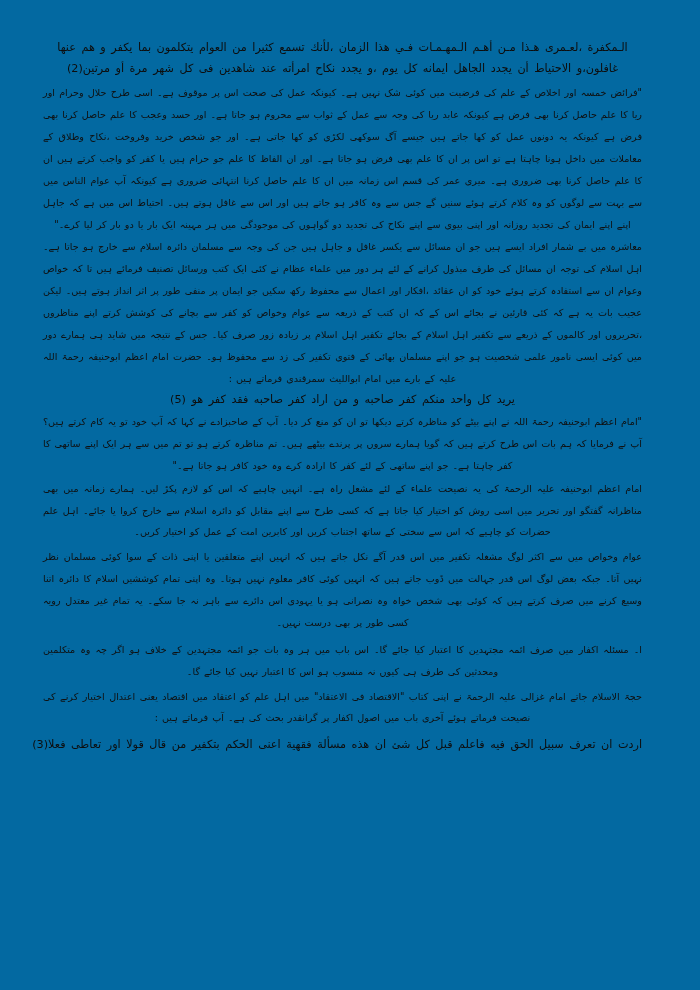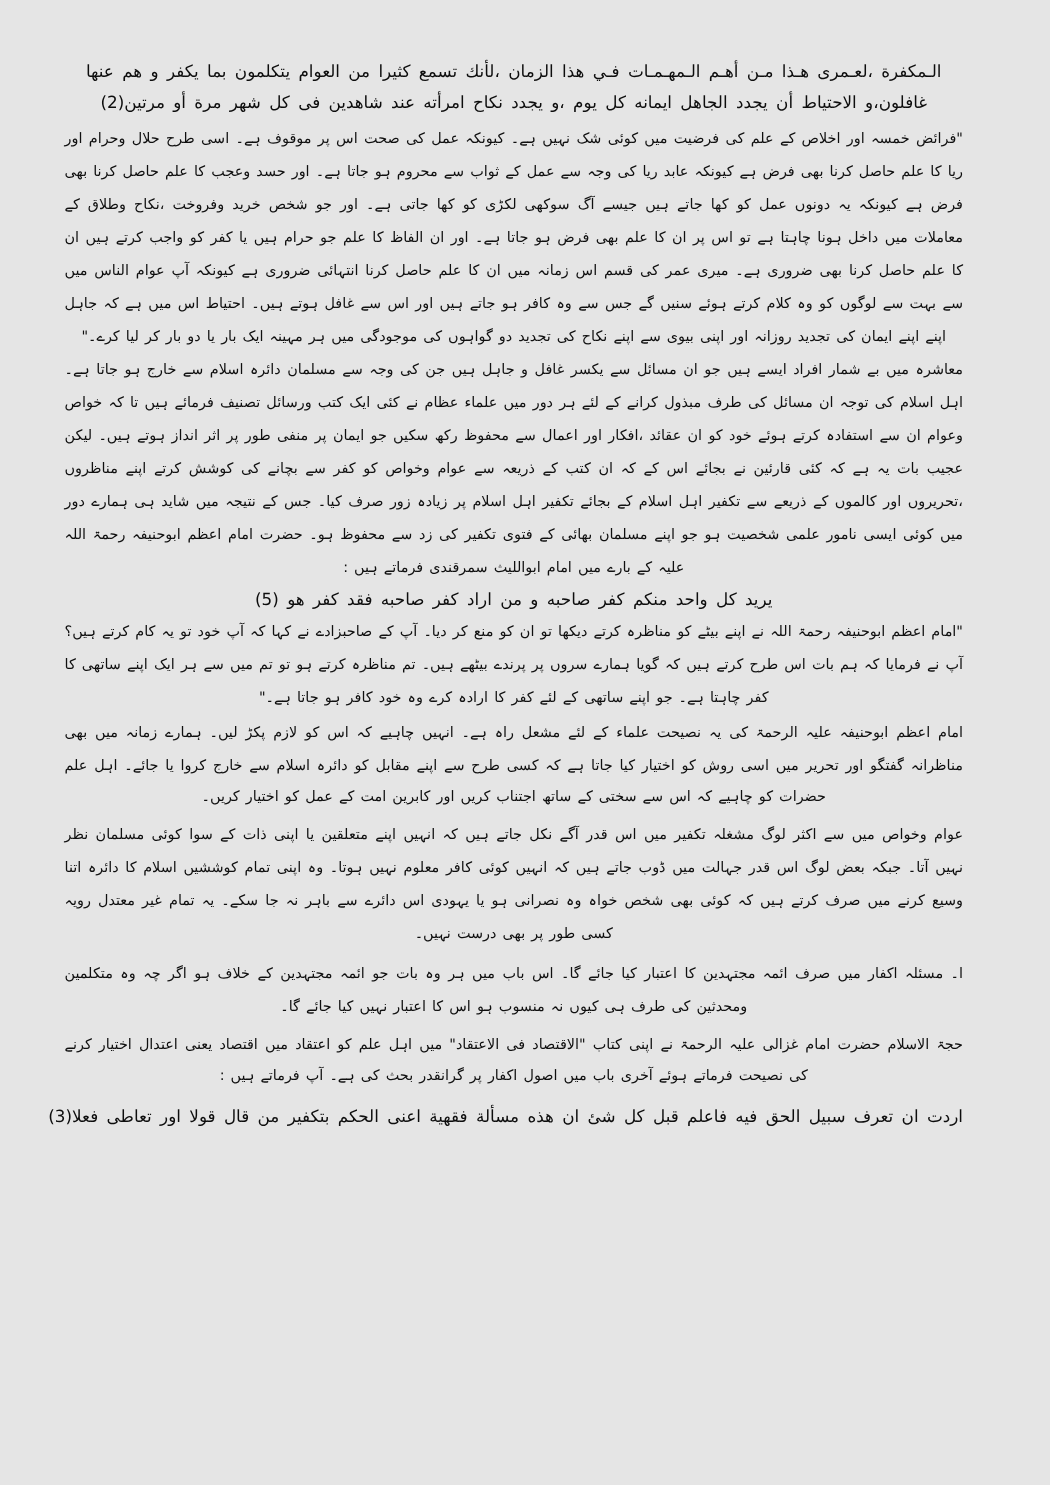--- a/index.html
+++ b/index.html
@@ -66,21 +66,21 @@
     text-align-last: center;
     text-indent: 0;
   }
 
   .spacer-xs { height: 2px; }
   .spacer-s  { height: 5px; }
 </style>
 </head>
 <body>
 
-<div class="page" dir="rtl" style="background: #e5e5e5; color: rgb(17, 17, 17); padding-left: 43px;">
+<div class="page" dir="rtl" style="background: #0369a1; color: rgb(17, 17, 17); padding-left: 43px;">
 
   <div class="arabic-block top">
     <span class="arabic-line">الـمكفرة ،لعـمرى هـذا مـن أهـم الـمهـمـات فـي هذا الزمان ،لأنك تسمع كثيرا من العوام يتكلمون بما يكفر و هم عنها</span>
     <span class="arabic-line">غافلون،و الاحتياط أن يجدد الجاهل ايمانه كل يوم ،و يجدد نكاح امرأته عند شاهدين فى كل شهر مرة أو مرتين(2)</span>
   </div>
 
   <p class="urdu-block quote">"فرائض خمسہ اور اخلاص کے علم کی فرضیت میں کوئی شک نہیں ہے۔ کیونکہ عمل کی صحت اس پر موقوف ہے۔ اسی طرح حلال وحرام اور ریا کا علم حاصل کرنا بھی فرض ہے کیونکہ عابد ریا کی وجہ سے عمل کے ثواب سے محروم ہو جاتا ہے۔ اور حسد وعجب کا علم حاصل کرنا بھی فرض ہے کیونکہ یہ دونوں عمل کو کھا جاتے ہیں جیسے آگ سوکھی لکڑی کو کھا جاتی ہے۔ اور جو شخص خرید وفروخت ،نکاح وطلاق کے معاملات میں داخل ہونا چاہتا ہے تو اس پر ان کا علم بھی فرض ہو جاتا ہے۔ اور ان الفاظ کا علم جو حرام ہیں یا کفر کو واجب کرتے ہیں ان کا علم حاصل کرنا بھی ضروری ہے۔ میری عمر کی قسم اس زمانہ میں ان کا علم حاصل کرنا انتہائی ضروری ہے کیونکہ آپ عوام الناس میں سے بہت سے لوگوں کو وہ کلام کرتے ہوئے سنیں گے جس سے وہ کافر ہو جاتے ہیں اور اس سے غافل ہوتے ہیں۔ احتیاط اس میں ہے کہ جاہل اپنے اپنے ایمان کی تجدید روزانہ اور اپنی بیوی سے اپنے نکاح کی تجدید دو گواہوں کی موجودگی میں ہر مہینہ ایک بار یا دو بار کر لیا کرے۔"</p>
 
   <p class="urdu-block para">معاشرہ میں بے شمار افراد ایسے ہیں جو ان مسائل سے یکسر غافل و جاہل ہیں جن کی وجہ سے مسلمان دائرہ اسلام سے خارج ہو جاتا ہے۔ اہل اسلام کی توجہ ان مسائل کی طرف مبذول کرانے کے لئے ہر دور میں علماء عظام نے کئی ایک کتب ورسائل تصنیف فرمائے ہیں تا کہ خواص وعوام ان سے استفادہ کرتے ہوئے خود کو ان عقائد ،افکار اور اعمال سے محفوظ رکھ سکیں جو ایمان پر منفی طور پر اثر انداز ہوتے ہیں۔ لیکن عجیب بات یہ ہے کہ کئی قارئین نے بجائے اس کے کہ ان کتب کے ذریعہ سے عوام وخواص کو کفر سے بچانے کی کوشش کرتے اپنے مناظروں ،تحریروں اور کالموں کے ذریعے سے تکفیر اہل اسلام کے بجائے تکفیر اہل اسلام پر زیادہ زور صرف کیا۔ جس کے نتیجہ میں شاید ہی ہمارے دور میں کوئی ایسی نامور علمی شخصیت ہو جو اپنے مسلمان بھائی کے فتوی تکفیر کی زد سے محفوظ ہو۔ حضرت امام اعظم ابوحنیفہ رحمۃ اللہ علیہ کے بارے میں امام ابواللیث سمرقندی فرماتے ہیں :</p>
 
@@ -98,21 +98,21 @@
 
   <div class="spacer-xs"></div>
 
 
   <div class="spacer-xs"></div>
 
   <p class="urdu-block para">ا۔ مسئلہ اکفار میں صرف ائمہ مجتہدین کا اعتبار کیا جائے گا۔ اس باب میں ہر وہ بات جو ائمہ مجتہدین کے خلاف ہو اگر چہ وہ متکلمین ومحدثین کی طرف ہی کیوں نہ منسوب ہو اس کا اعتبار نہیں کیا جائے گا۔</p>
 
   <div class="spacer-xs"></div>
 
-  <p class="urdu-block para">حجۃ الاسلام حضرت امام غزالی علیہ الرحمۃ نے اپنی کتاب "الاقتصاد فی الاعتقاد" میں اہل علم کو اعتقاد میں اقتصاد یعنی اعتدال اختیار کرنے کی نصیحت فرماتے ہوئے آخری باب میں اصول اکفار پر گرانقدر بحث کی ہے۔ آپ فرماتے ہیں :</p>
+  <p class="urdu-block para">حجۃ الاسلام جاتے امام غزالی علیہ الرحمۃ نے اپنی کتاب "الاقتصاد فی الاعتقاد" میں اہل علم کو اعتقاد میں اقتصاد یعنی اعتدال اختیار کرنے کی نصیحت فرماتے ہوئے آخری باب میں اصول اکفار پر گرانقدر بحث کی ہے۔ آپ فرماتے ہیں :</p>
 
   <div class="spacer-s"></div>
 
   <div class="arabic-block">
     <span class="arabic-line">اردت ان تعرف سبيل الحق فيه فاعلم قبل كل شئ ان هذه مسألة فقهية اعنى الحكم بتكفير من قال قولا اور تعاطى فعلا(3)</span>
   </div>
 
 </div>
 
 </body></html>

